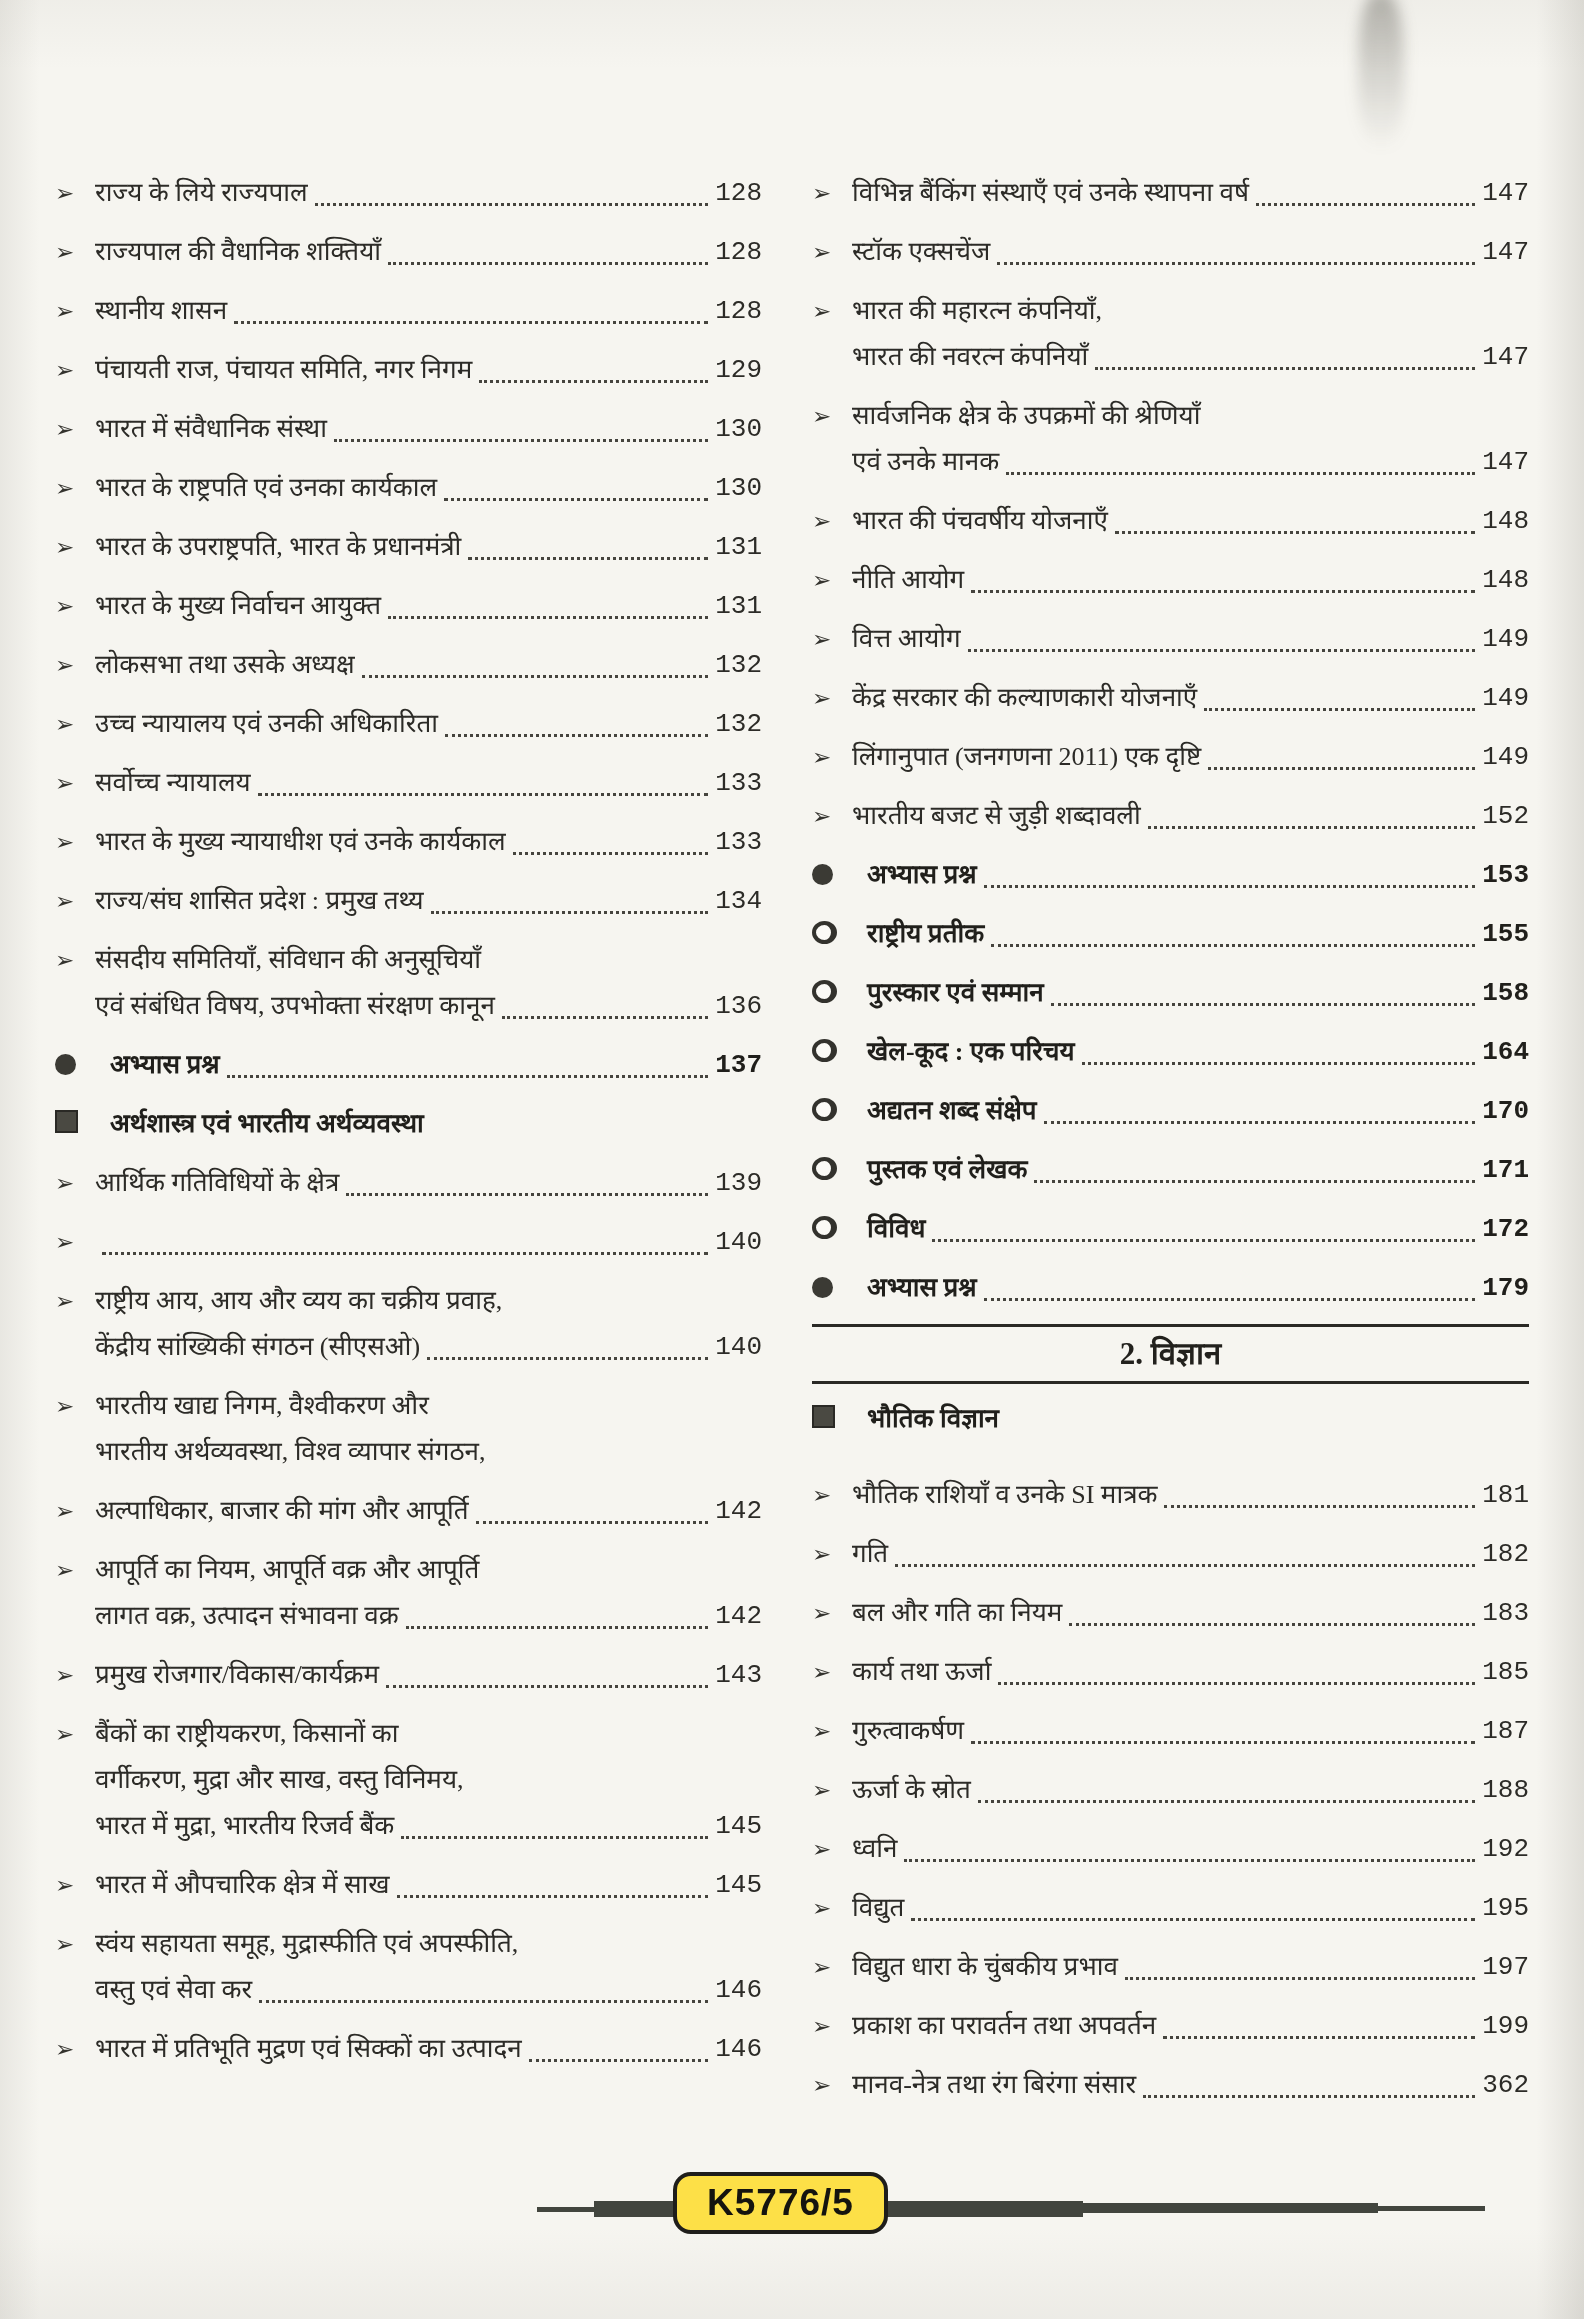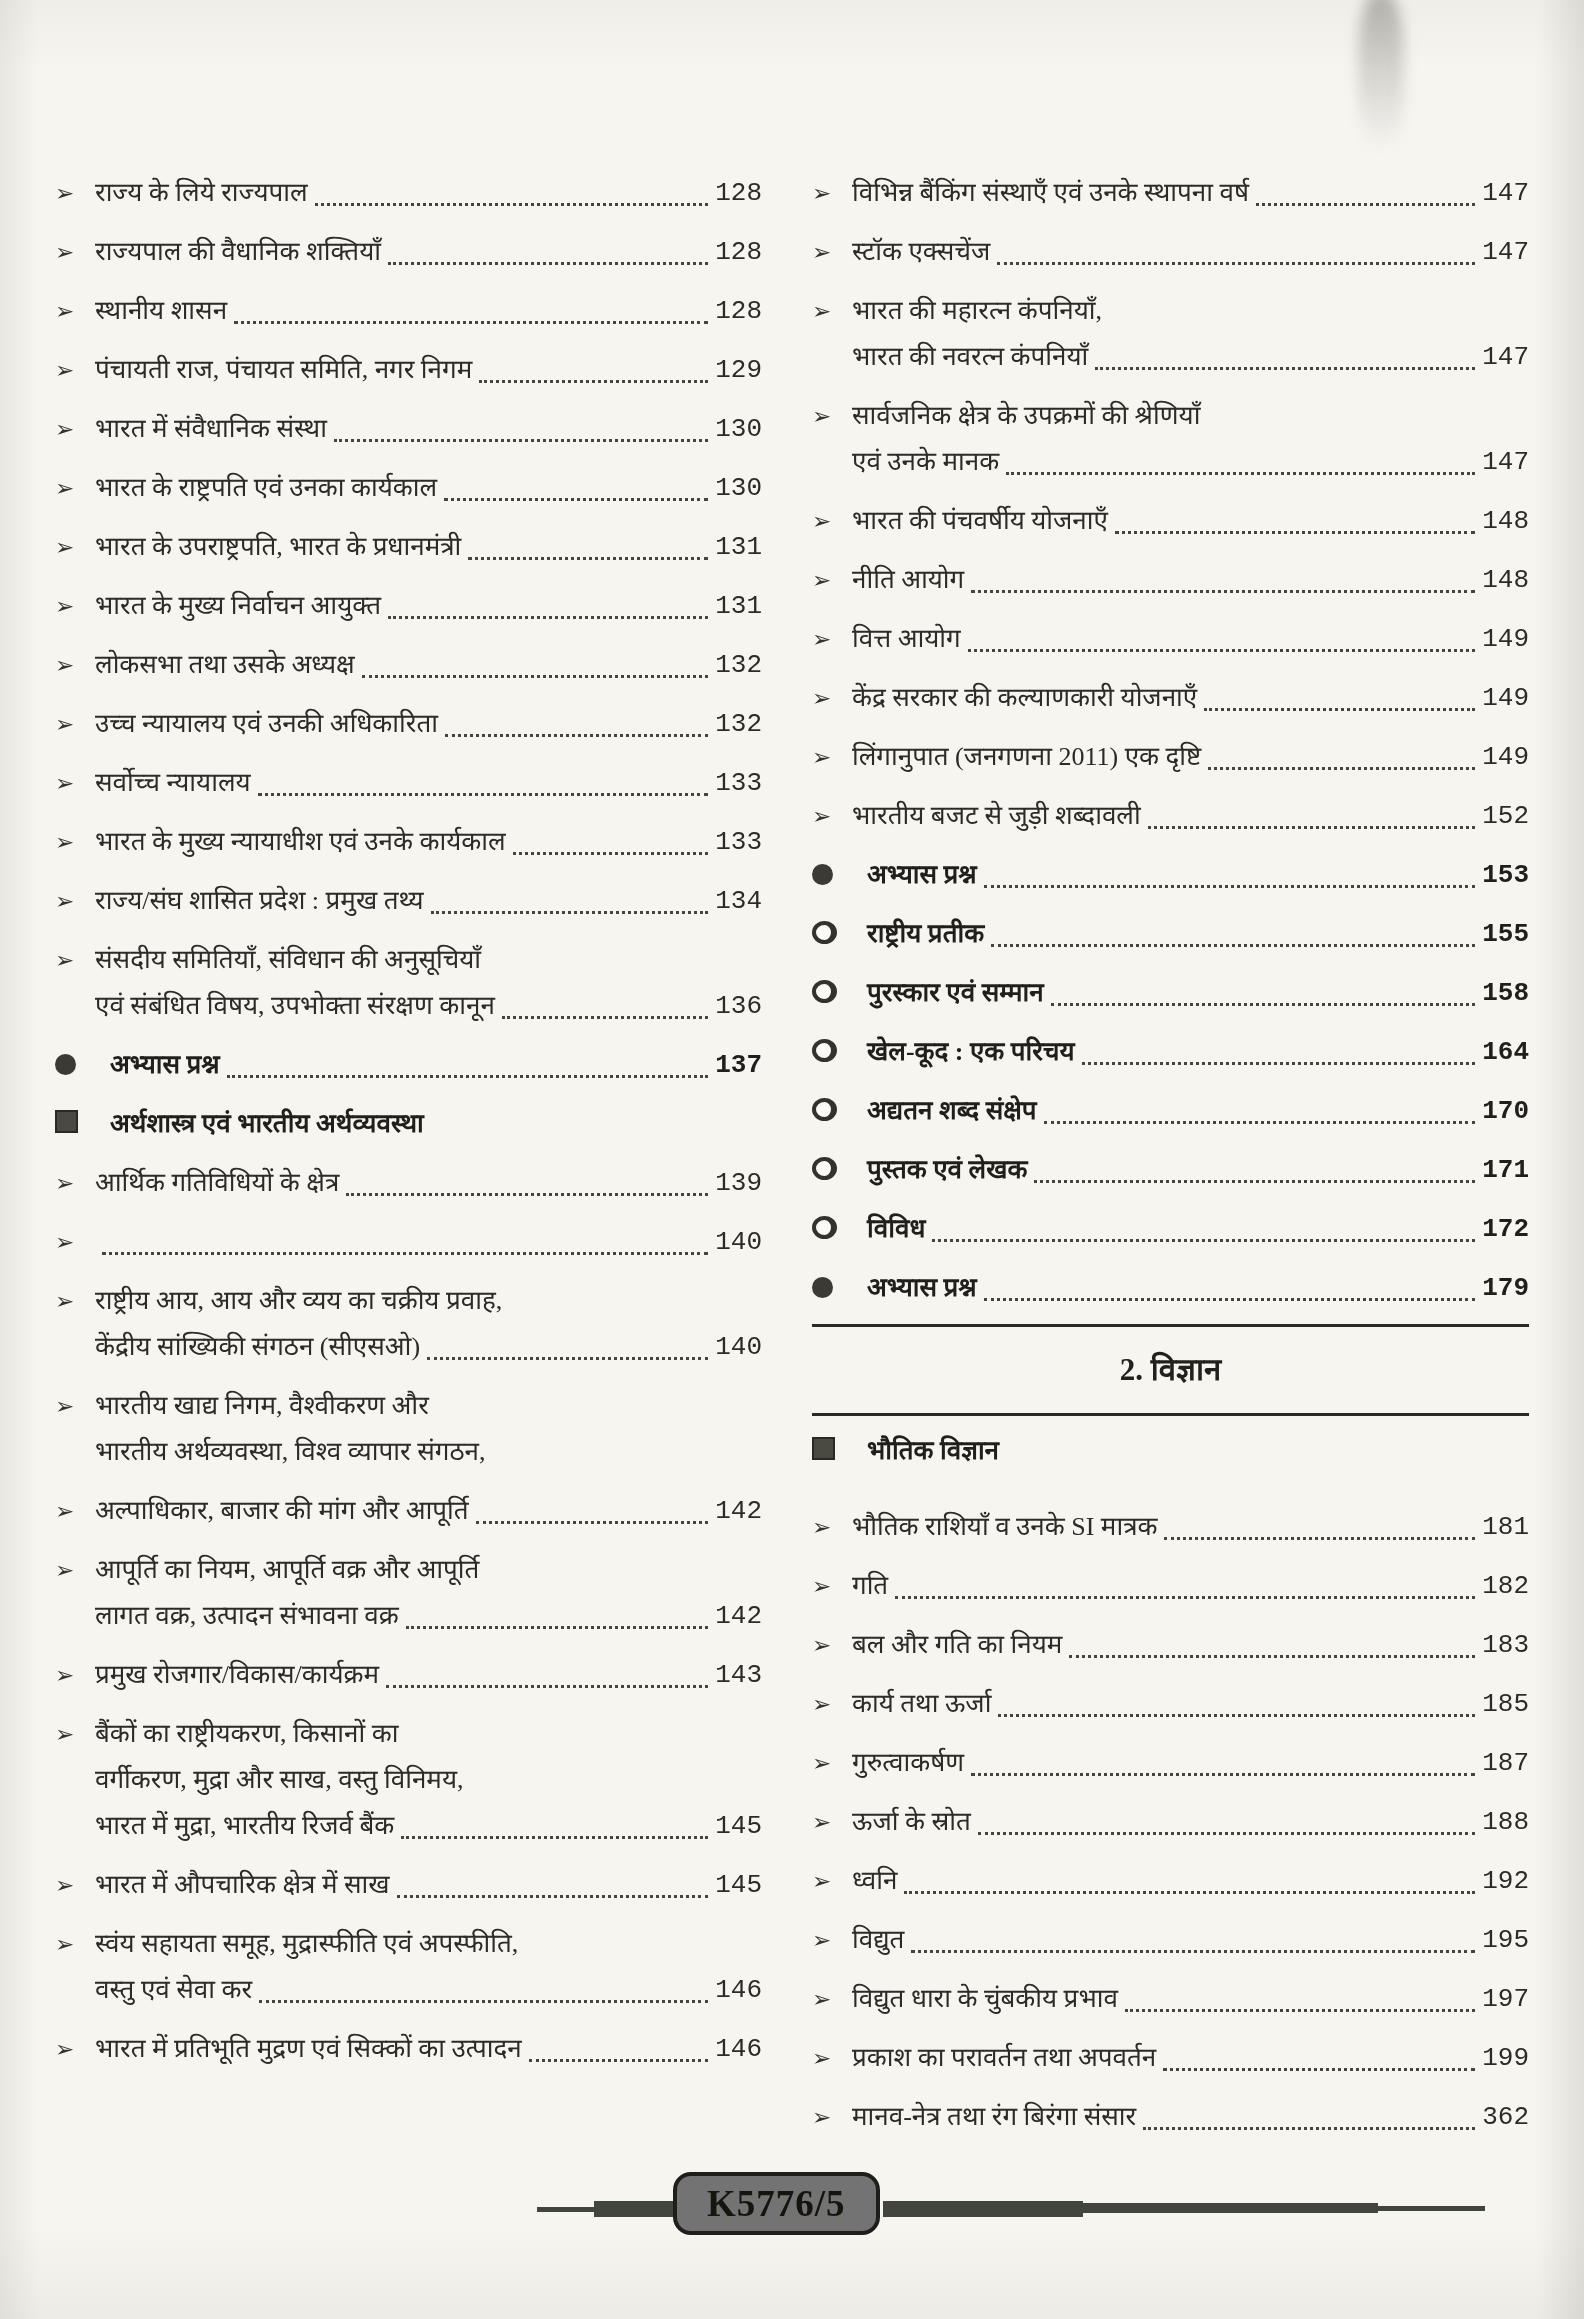--- a/index.html
+++ b/index.html
@@ -44,33 +44,33 @@
   .bullet.b-square::before{
     content:'';display:inline-block;width:19px;height:19px;background:#4a4942;
     border:2px solid #2a2925;vertical-align:-1px;
   }
   .indent{flex:0 0 40px;}
   .t-text{white-space:nowrap;}
   .dots{flex:1 1 auto;min-width:12px;border-bottom:3.5px dotted #45443e;margin:0 5px 10px 7px;}
   .pg{margin-left:2px;color:#2c2b27;font-family:Liberation Mono, monospace;}
 
   .science-divider{border-top:3px solid #2a2925;border-bottom:3px solid #2a2925;margin:6px 0 12px;padding:3px 0;}
-  .science-divider h2{margin:16px;text-align:center;font-size:31px;line-height:48px;font-weight:bold;color:#22211d;}
+  .science-divider h2{margin:0;text-align:center;font-size:31px;line-height:48px;font-weight:bold;color:#22211d;}
 
   .footer{position:absolute;top:2170px;left:0;width:1584px;height:85px;}
   .bar{position:absolute;background:#42453e;}
   .bar.l-thin{left:537px;top:37px;width:69px;height:5px;}
   .bar.l-thick{left:594px;top:31px;width:91px;height:16px;}
   .bar.r-thick{left:883px;top:31px;width:200px;height:16px;}
   .bar.r-thin{left:1083px;top:33px;width:295px;height:10px;}
   .bar.r-thin2{left:1378px;top:36px;width:107px;height:5px;}
   .footer-box{
     position:absolute;left:673px;top:2px;padding:6px 30px;
-    background:#737373;border:4px solid #1f1e1b;border-radius:18px;
-    font-family:Liberation Serif, serif;
+    background:#fde047;border:4px solid #1f1e1b;border-radius:18px;
+    font-family:Liberation Sans, sans-serif;
     font-size:37px;font-weight:bold;letter-spacing:1px;color:#15140f;text-align:right;
   }
 </style>
 </head>
 <body>
 
 <div class="page">
   <div class="smudge"></div>
 
   <div class="col col-left" id="col-left">

